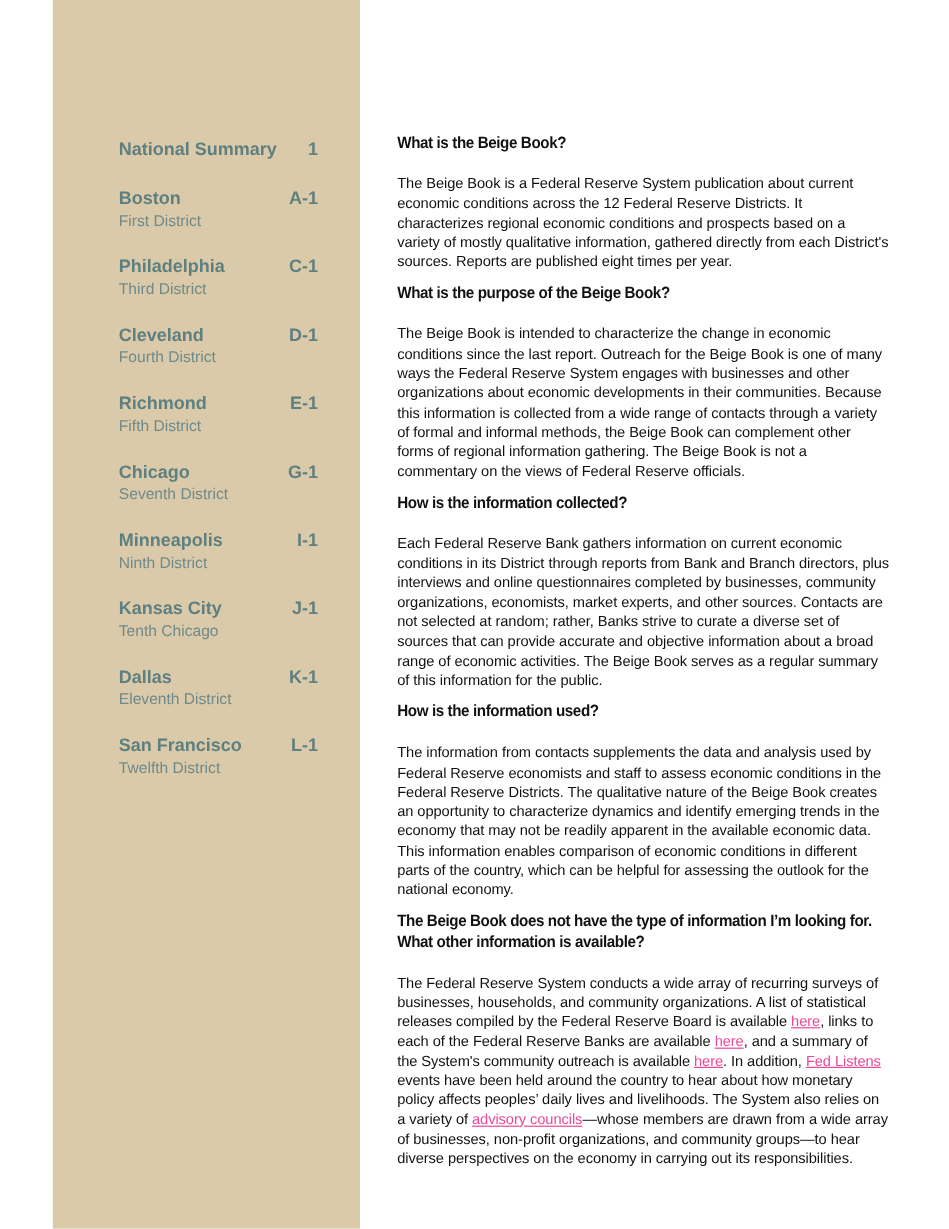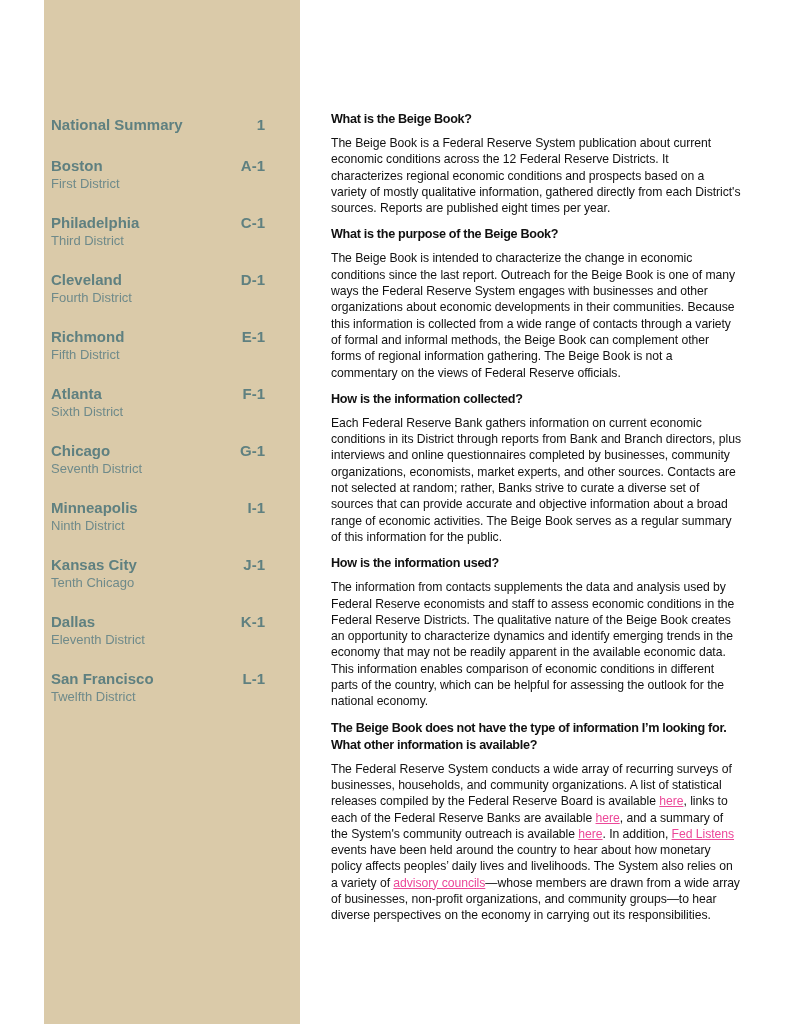--- a/index.html
+++ b/index.html
@@ -5,21 +5,21 @@
   html, body { margin: 0; padding: 0; }
   body {
     width: 791px; height: 1024px; background: #ffffff; position: relative; overflow: hidden;
     font-family: "Liberation Sans", sans-serif;
   }
   .sidebar {
     position: absolute; left: 44px; top: 0; width: 256px; height: 1024px;
     background: #dacaa9;
   }
   .toc { position: absolute; left: 7px; top: 116px; width: 214px; }
-  .toc-entry { position: relative; height: 57px; }
+  .toc-entry { position: relative; height: 57px; margin-left: 48px; }
   .toc-entry.summary { height: 41px; }
   .toc-name {
     position: absolute; left: 0; top: 0;
     font-weight: bold; font-size: 15px; color: #5f8080; line-height: 18px;
   }
   .toc-page {
     position: absolute; right: 0; top: 0;
     font-weight: bold; font-size: 15px; color: #5f8080; line-height: 18px;
   }
   .toc-sub {
@@ -30,21 +30,21 @@
     position: absolute; left: 331px; top: 110px; width: 410px;
     color: #111111;
   }
   .q {
     font-family: "Liberation Sans", sans-serif; font-weight: bold; font-size: 13.6px;
     line-height: 17px; margin: 0; letter-spacing: -0.35px; transform: scaleX(0.93); transform-origin: left;
     white-space: nowrap;
   }
   .q.wrap { white-space: normal; width: 440px; }
   .a {
-    font-size: 12.2px; line-height: 16.3px; margin: 8px 0 9px 0; letter-spacing: -0.05px;
+    font-size: 12.2px; line-height: 16.3px; margin: 18px 0 9px 0; letter-spacing: -0.05px;
   }
   .a a { color: #ec4899; text-decoration: underline; }
 </style>
 </head>
 <body>
 
 <div class="sidebar">
   <div class="toc">
     <div class="toc-entry summary">
       <span class="toc-name">National Summary</span>
@@ -62,25 +62,20 @@
     </div>
     <div class="toc-entry">
       <span class="toc-name">Cleveland</span>
       <span class="toc-page">D-1</span>
       <span class="toc-sub">Fourth District</span>
     </div>
     <div class="toc-entry">
       <span class="toc-name">Richmond</span>
       <span class="toc-page">E-1</span>
       <span class="toc-sub">Fifth District</span>
-    </div>
-    <div class="toc-entry">
-      <span class="toc-name">Atlanta</span>
-      <span class="toc-page">F-1</span>
-      <span class="toc-sub">Sixth District</span>
     </div>
     <div class="toc-entry">
       <span class="toc-name">Chicago</span>
       <span class="toc-page">G-1</span>
       <span class="toc-sub">Seventh District</span>
     </div>
     <div class="toc-entry">
       <span class="toc-name">Minneapolis</span>
       <span class="toc-page">I-1</span>
       <span class="toc-sub">Ninth District</span>

